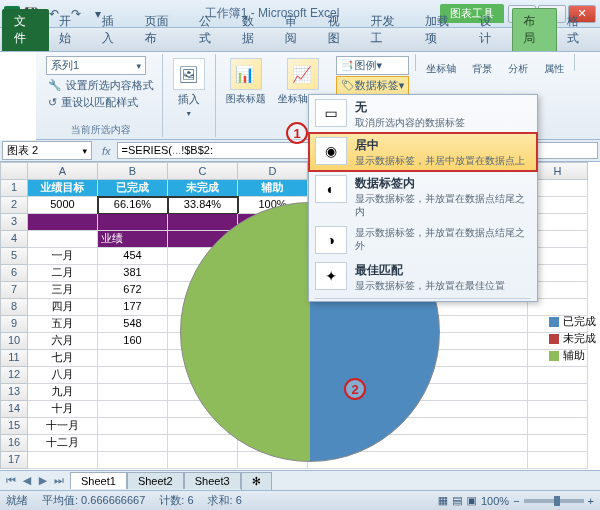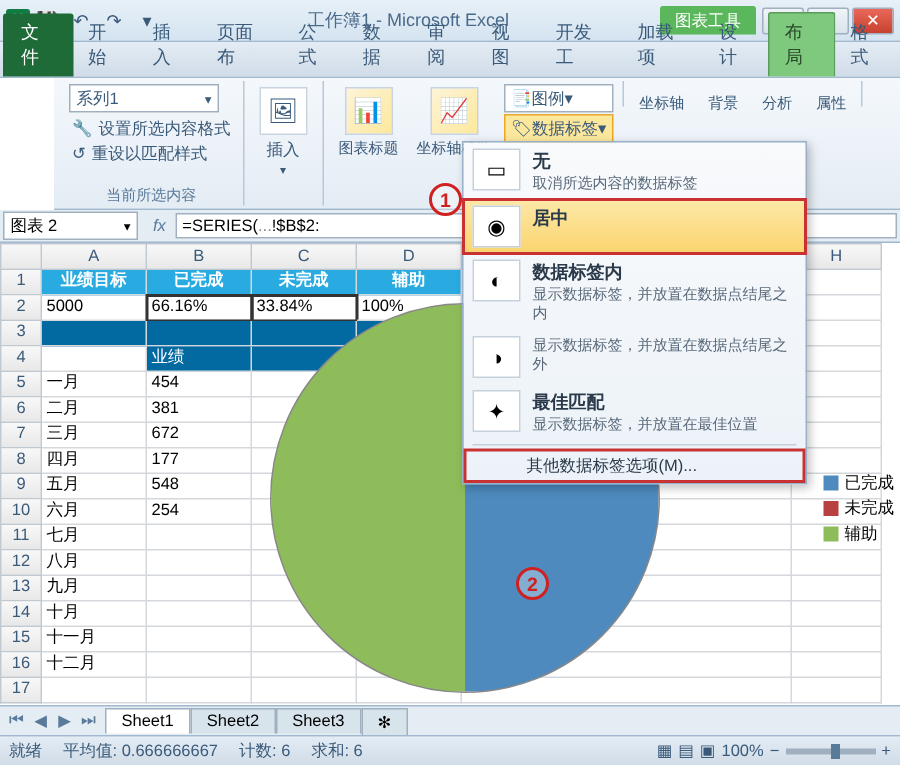--- a/index.html
+++ b/index.html
@@ -46,22 +46,22 @@
 
 
 .grid-area { position: relative; background: #fff; height: 310px; overflow: hidden; }
 .col-headers { display: flex; height: 18px; }
 .corner { width: 28px; background: linear-gradient(#f8f8f8, #e8e8e8); border: 1px solid #c0c8d0; }
 .col-h { background: linear-gradient(#f8f8f8, #e8e8e8); border: 1px solid #c0c8d0; border-left: none; text-align: center; font-size: 11px; line-height: 16px; color: #3a5a7a; }
 .row { display: flex; height: 17px; }
 .row-h { width: 28px; background: linear-gradient(#f8f8f8, #e8e8e8); border: 1px solid #c0c8d0; border-top: none; text-align: center; font-size: 11px; line-height: 15px; color: #3a5a7a; }
 .cell { border-right: 1px solid #d4d8dc; border-bottom: 1px solid #d4d8dc; font-size: 11px; line-height: 15px; padding: 0 3px; overflow: hidden; white-space: nowrap; }
 .cell.header { background: #29abe2; color: #fff; font-weight: bold; text-align: center; }
-.cell.right { text-align: left; }
-.cell.selected { background: #0369a1; color: #fff; }
+.cell.right { text-align: center; }
+.cell.selected { background: #701a75; color: #fff; }
 .cell.sel-border { outline: 2px solid #333; outline-offset: -1px; }
 
 
 .pie-container { position: absolute; left: 180px; top: 40px; width: 260px; height: 260px; }
 .pie { width: 260px; height: 260px; border-radius: 50%; background: conic-gradient(#4e8abe 0deg 180deg, #8fbc5a 180deg 230deg, #8fbc5a 230deg 360deg); border: 1px solid #888; }
 .legend { position: absolute; right: 4px; top: 150px; font-size: 11px; }
 .legend-item { display: flex; align-items: center; gap: 4px; margin: 2px 0; }
 .legend-sw { width: 10px; height: 10px; }
 
 
@@ -278,21 +278,21 @@
         <div class="cell right" style="width: 70px;">五月</div>
         <div class="cell right" style="width: 70px;">548</div>
         <div class="cell" style="width: 70px;"></div>
         <div class="cell" style="width: 70px;"></div>
         <div class="cell" style="width: 220px;"></div>
         <div class="cell" style="width: 60px;"></div>
       </div>
       <div class="row">
         <div class="row-h">10</div>
         <div class="cell right" style="width: 70px;">六月</div>
-        <div class="cell right" style="width: 70px;">254</div>
+        <div class="cell right" style="width: 70px;">160</div>
         <div class="cell" style="width: 70px;"></div>
         <div class="cell" style="width: 70px;"></div>
         <div class="cell" style="width: 220px;"></div>
         <div class="cell" style="width: 60px;"></div>
       </div>
       <div class="row">
         <div class="row-h">11</div>
         <div class="cell right" style="width: 70px;">七月</div>
         <div class="cell right" style="width: 70px;"></div>
         <div class="cell" style="width: 70px;"></div>
@@ -382,20 +382,21 @@
     <div class="menu-icon">▭</div>
     <div class="menu-text">
         <div class="menu-title">无</div>
         <div class="menu-desc">取消所选内容的数据标签</div>
       </div>
   </div>
   <div class="menu-item hover boxed">
     <div class="menu-icon">◉</div>
     <div class="menu-text">
         <div class="menu-title">居中</div>
+        <div class="menu-desc">显示数据标签，并居中放置在数据点上</div>
       </div>
   </div>
   <div class="menu-item">
     <div class="menu-icon">◐</div>
     <div class="menu-text">
         <div class="menu-title">数据标签内</div>
         <div class="menu-desc">显示数据标签，并放置在数据点结尾之内</div>
       </div>
   </div>
   <div class="menu-item">
@@ -405,21 +406,20 @@
       </div>
   </div>
   <div class="menu-item">
     <div class="menu-icon">✦</div>
     <div class="menu-text">
         <div class="menu-title">最佳匹配</div>
         <div class="menu-desc">显示数据标签，并放置在最佳位置</div>
       </div>
   </div>
   <div class="menu-sep"></div>
-  <div class="menu-more boxed" style="outline:2px solid #c83232;outline-offset:-2px">其他数据标签选项(M)...</div>
 </div>
 
 <div class="red-circle" style="left:286px;top:122px">1</div>
 <div class="red-circle" style="left:344px;top:378px">2</div>
 
 <div class="sheet-bar">
   <div class="sheet-nav">
     <span>⏮</span>
     <span>◀</span>
     <span>▶</span>

